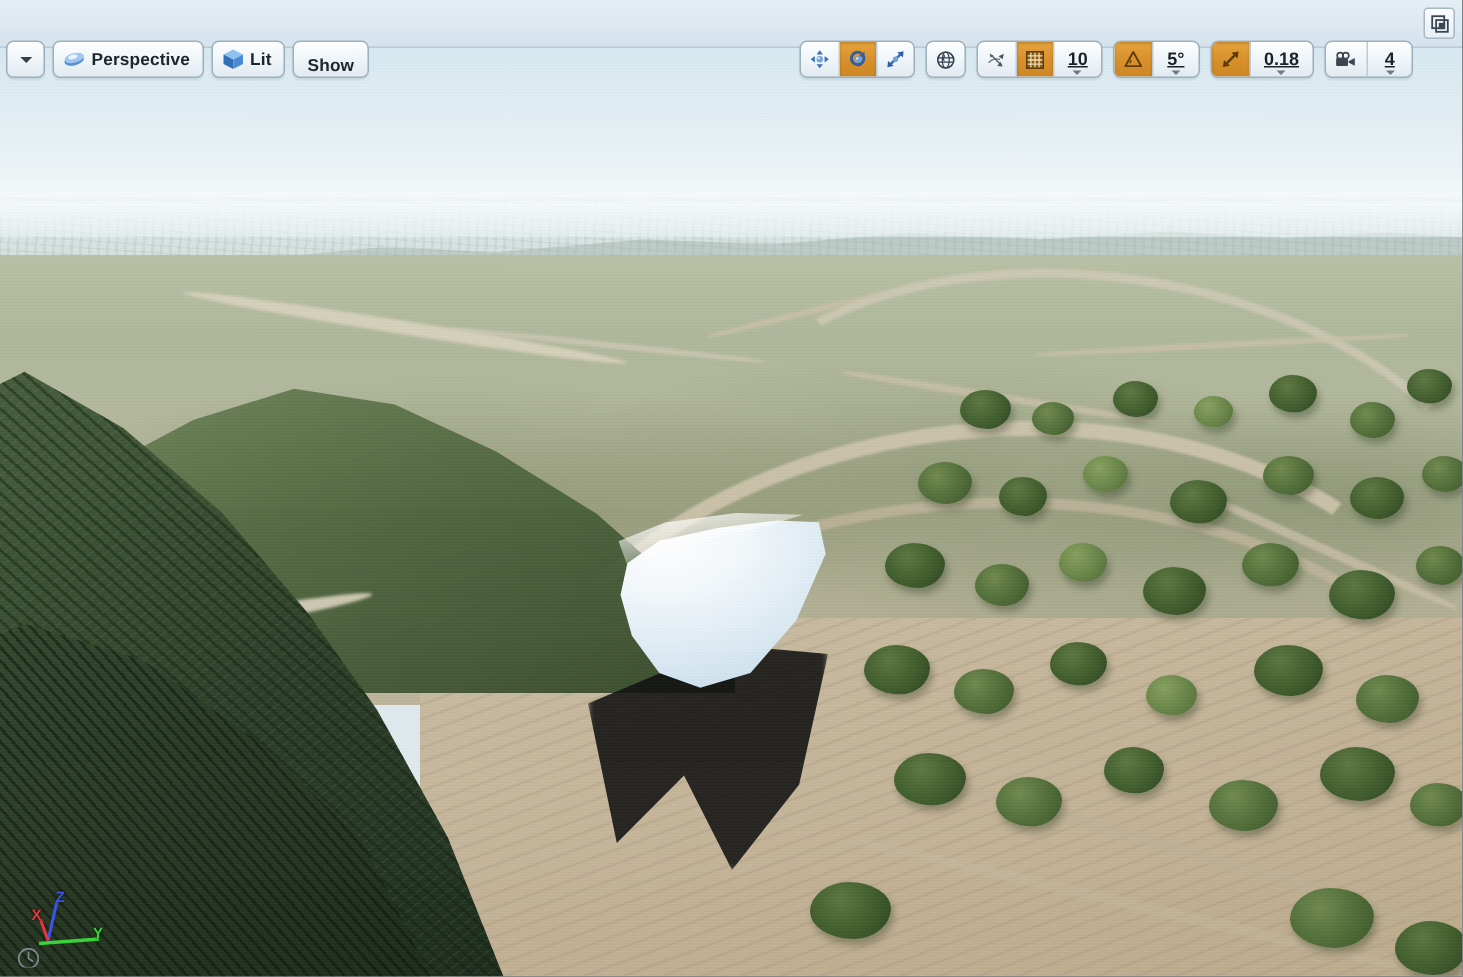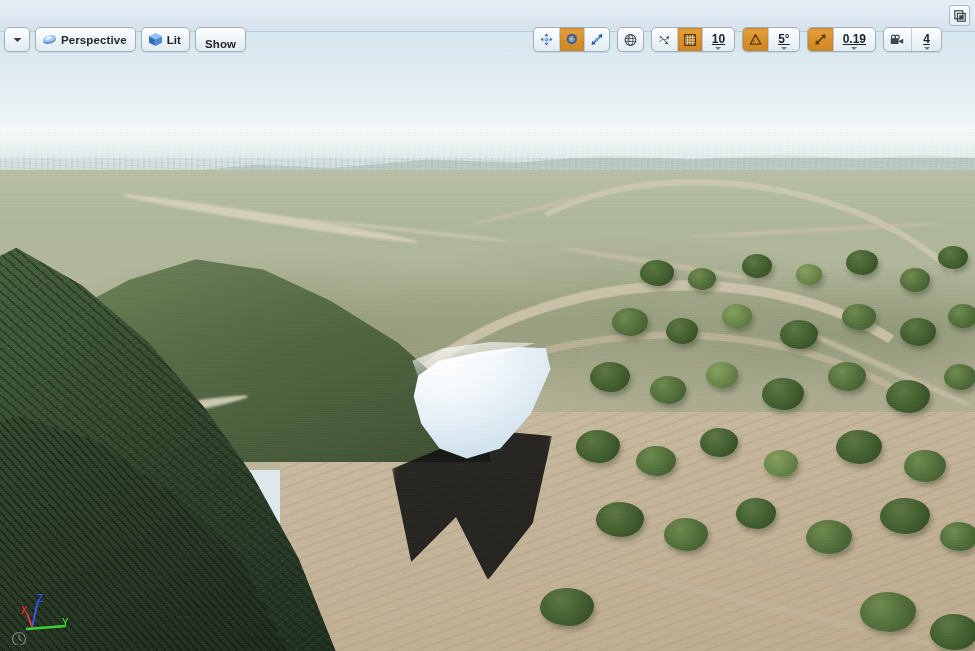--- a/index.html
+++ b/index.html
@@ -433,21 +433,21 @@
 
       <div class="grp">
         <div class="cell on" style="width:25px">
           <svg class="ico" width="15" height="15" viewBox="0 0 16 16">
             <path d="M3.6 12.4 L11.4 4.6" stroke="#5e3c06" stroke-width="2.1" stroke-linecap="round"></path>
             <path d="M14.4 1.6 L13.6 7.4 L8.6 2.6 Z" fill="#5e3c06"></path>
             <path d="M1.6 14.4 L2.4 8.6 L7.4 13.4 Z" fill="#5e3c06"></path>
           </svg>
         </div>
         <div class="cell num">
-          <span>0.19</span>
+          <span>0.18</span>
           <span class="caret-mini"></span>
         </div>
       </div>
 
       <div class="grp">
         <div class="cell" style="width:27px">
           <svg class="ico" width="18" height="14" viewBox="0 0 20 14">
             <rect x="1" y="5" width="10.5" height="7.4" rx="1" fill="#3b4650"></rect>
             <path d="M12 8.2 L17.6 5.2 L17.6 12 L12 9.2 Z" fill="#3b4650"></path>
             <circle cx="4.6" cy="3.2" r="2.7" fill="none" stroke="#3b4650" stroke-width="1.5"></circle>

